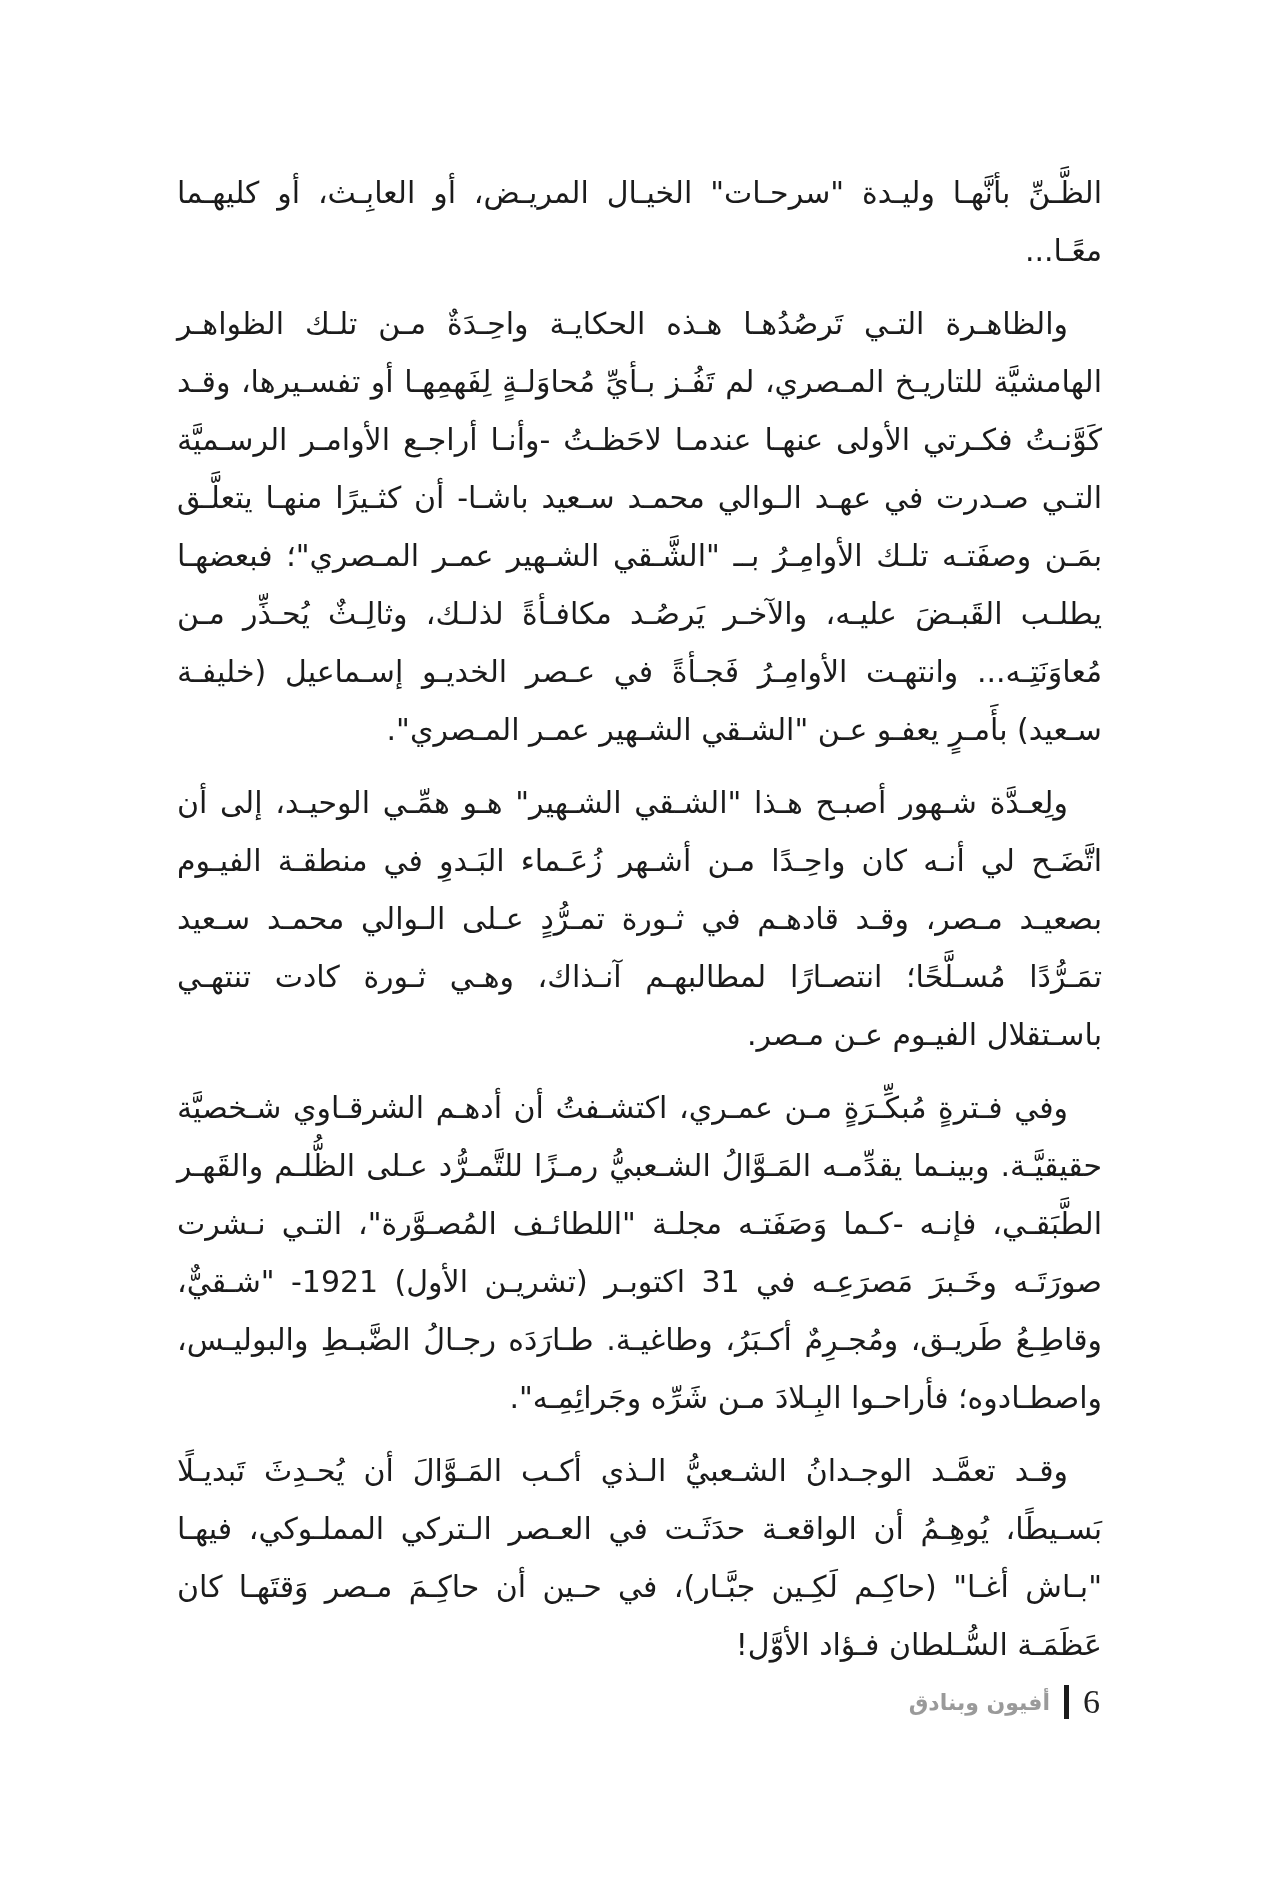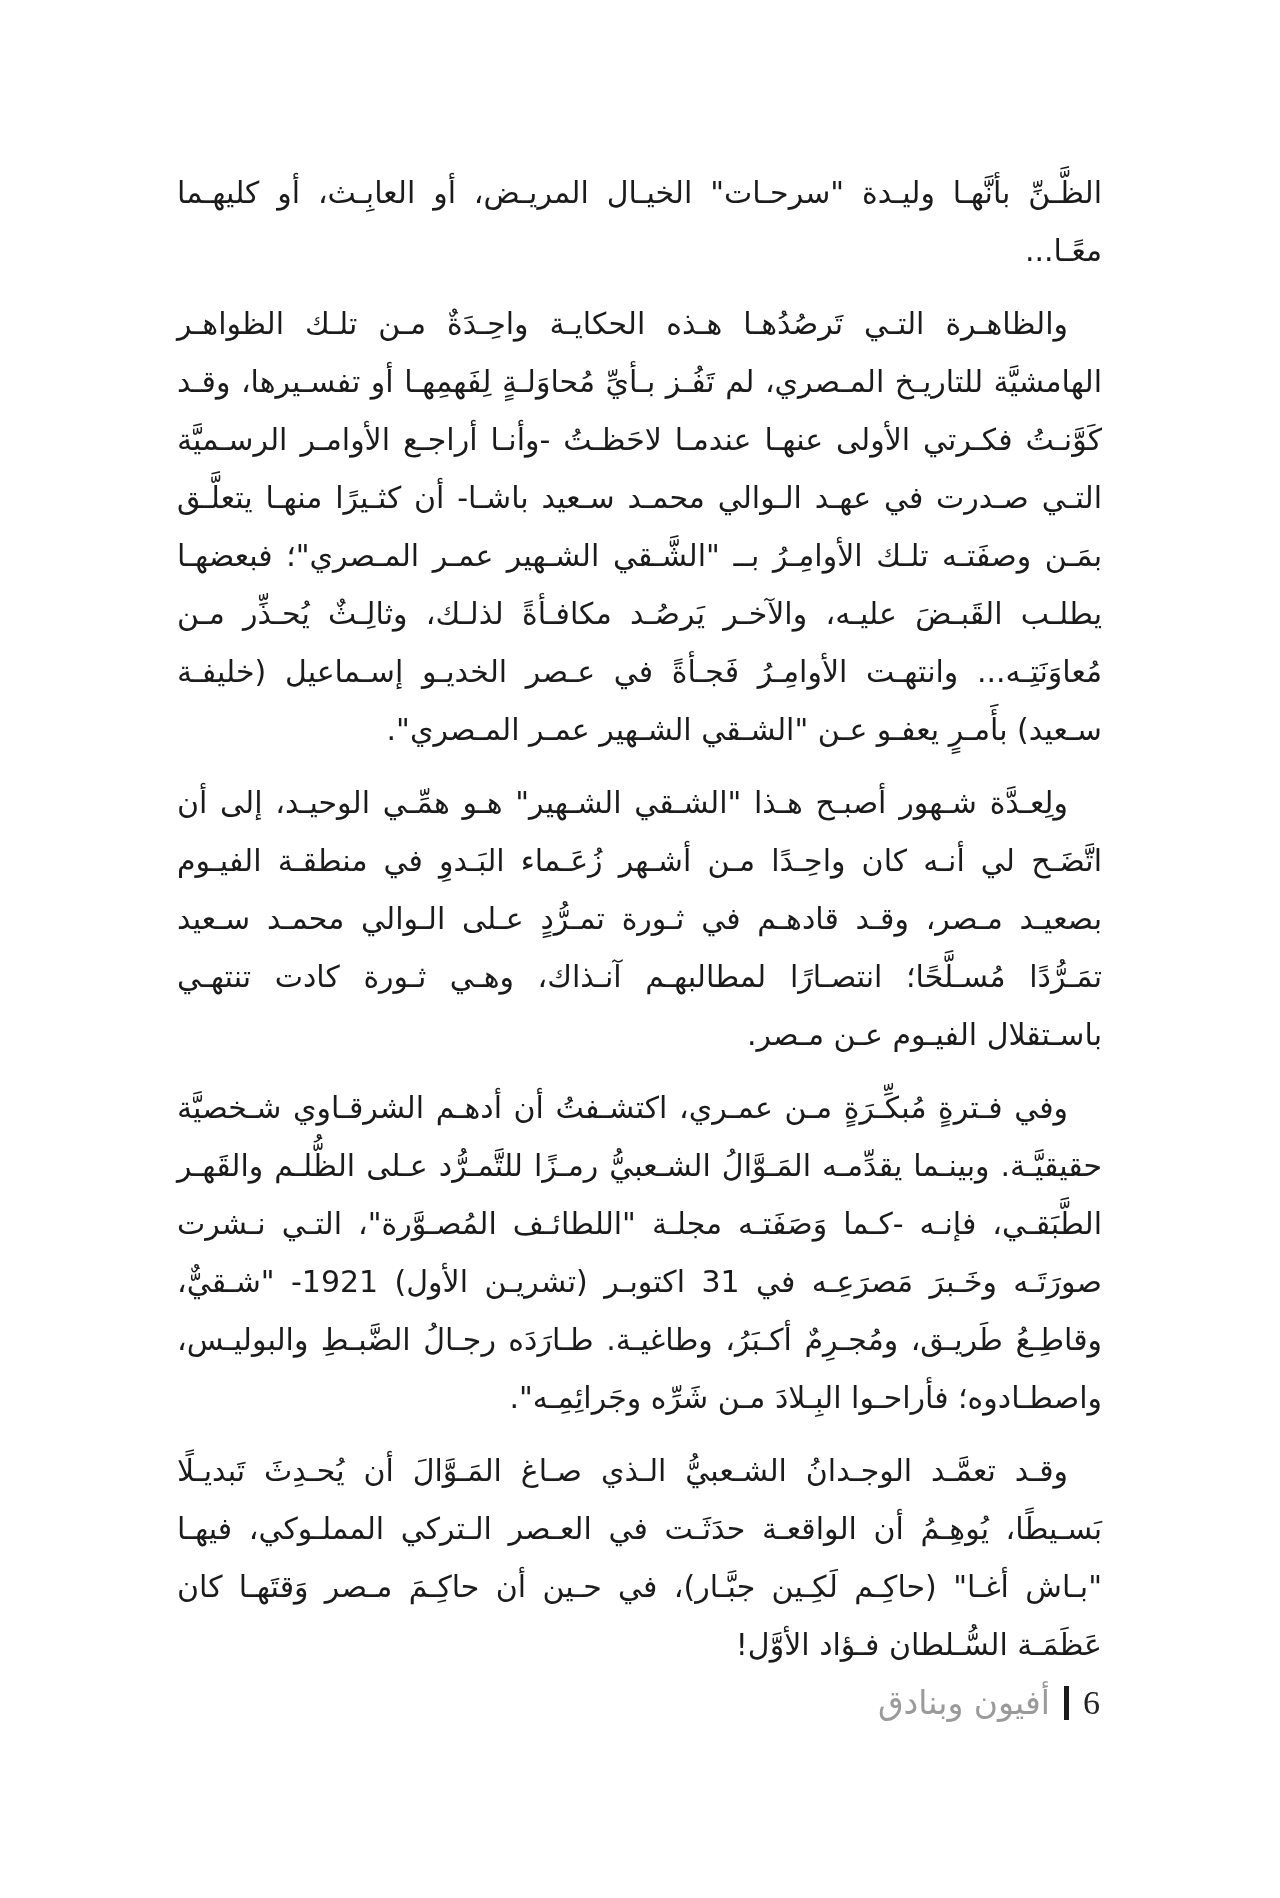--- a/index.html
+++ b/index.html
@@ -11,30 +11,30 @@
     font-size:30px; line-height:58px; color:#1b1b1b;
   }
   .page p { margin:0 0 15px 0; }
   .page p.indent { text-indent:34px; }
   .footer {
     position:absolute; top:1683px; right:180px;
     direction:rtl; display:flex; align-items:center; gap:14px;
   }
   .page-num { font-family:"Liberation Serif", serif; font-size:34px; color:#222; }
   .sep { width:5px; height:34px; background:#1b1b1b; }
-  .book-title { font-family:"DejaVu Sans", sans-serif; font-weight:normal; font-size:33px; color:#9a9a9a; }
+  .book-title { font-family:"DejaVu Sans", sans-serif; font-weight:bold; font-size:22px; color:#9a9a9a; }
 </style>
 </head>
 <body>
 
 <div class="page">
   <p>الظَّـنِّ بأنَّهـا وليـدة "سرحـات" الخيـال المريـض، أو العابِـث، أو كليهـما معًـا...</p>
   <p class="indent">والظاهـرة التـي تَرصُدُهـا هـذه الحكايـة واحِـدَةٌ مـن تلـك الظواهـر الهامشيَّة للتاريـخ المـصري، لم تَفُـز بـأيِّ مُحاوَلـةٍ لِفَهمِهـا أو تفسـيرها، وقـد كَوَّنـتُ فكـرتي الأولى عنهـا عندمـا لاحَظـتُ -وأنـا أراجـع الأوامـر الرسـميَّة التـي صـدرت في عهـد الـوالي محمـد سـعيد باشـا- أن كثـيرًا منهـا يتعلَّـق بمَـن وصفَتـه تلـك الأوامِـرُ بــ "الشَّـقي الشـهير عمـر المـصري"؛ فبعضهـا يطلـب القَبـضَ عليـه، والآخـر يَرصُـد مكافـأةً لذلـك، وثالِـثٌ يُحـذِّر مـن مُعاوَنَتِـه... وانتهـت الأوامِـرُ فَجـأةً في عـصر الخديـو إسـماعيل (خليفـة سـعيد) بأَمـرٍ يعفـو عـن "الشـقي الشـهير عمـر المـصري".</p>
   <p class="indent">ولِعـدَّة شـهور أصبـح هـذا "الشـقي الشـهير" هـو همِّـي الوحيـد، إلى أن اتَّضَـح لي أنـه كان واحِـدًا مـن أشـهر زُعَـماء البَـدوِ في منطقـة الفيـوم بصعيـد مـصر، وقـد قادهـم في ثـورة تمـرُّدٍ عـلى الـوالي محمـد سـعيد تمَـرُّدًا مُسـلَّحًا؛ انتصـارًا لمطالبهـم آنـذاك، وهـي ثـورة كادت تنتهـي باسـتقلال الفيـوم عـن مـصر.</p>
   <p class="indent">وفي فـترةٍ مُبكِّـرَةٍ مـن عمـري، اكتشـفتُ أن أدهـم الشرقـاوي شـخصيَّة حقيقيَّـة. وبينـما يقدِّمـه المَـوَّالُ الشـعبيُّ رمـزًا للتَّمـرُّد عـلى الظُّلـم والقَهـر الطَّبَقـي، فإنـه -كـما وَصَفَتـه مجلـة "اللطائـف المُصـوَّرة"، التـي نـشرت صورَتَـه وخَـبرَ مَصرَعِـه في 31 اكتوبـر (تشريـن الأول) 1921- "شـقيٌّ، وقاطِـعُ طَريـق، ومُجـرِمٌ أكـبَرُ، وطاغيـة. طـارَدَه رجـالُ الضَّبـطِ والبوليـس، واصطـادوه؛ فأراحـوا البِـلادَ مـن شَرِّه وجَرائِمِـه".</p>
-  <p class="indent">وقـد تعمَّـد الوجـدانُ الشـعبيُّ الـذي صـاغ المَـوَّالَ أن يُحـدِثَ تَبديـلًا بَسـيطًا، يُوهِـمُ أن الواقعـة حدَثَـت في العـصر الـتركي المملـوكي، فيهـا "بـاش أغـا" (حاكِـم لَكِـين جبَّـار)، في حـين أن حاكِـمَ مـصر وَقتَهـا كان عَظَمَـة السُّـلطان فـؤاد الأوَّل!</p>
+  <p class="indent">وقـد تعمَّـد الوجـدانُ الشـعبيُّ الـذي أكـب المَـوَّالَ أن يُحـدِثَ تَبديـلًا بَسـيطًا، يُوهِـمُ أن الواقعـة حدَثَـت في العـصر الـتركي المملـوكي، فيهـا "بـاش أغـا" (حاكِـم لَكِـين جبَّـار)، في حـين أن حاكِـمَ مـصر وَقتَهـا كان عَظَمَـة السُّـلطان فـؤاد الأوَّل!</p>
 </div>
 
 <div class="footer">
   <span class="page-num">6</span>
   <span class="sep"></span>
   <span class="book-title">أفيون وبنادق</span>
 </div>
 
 </body></html>

